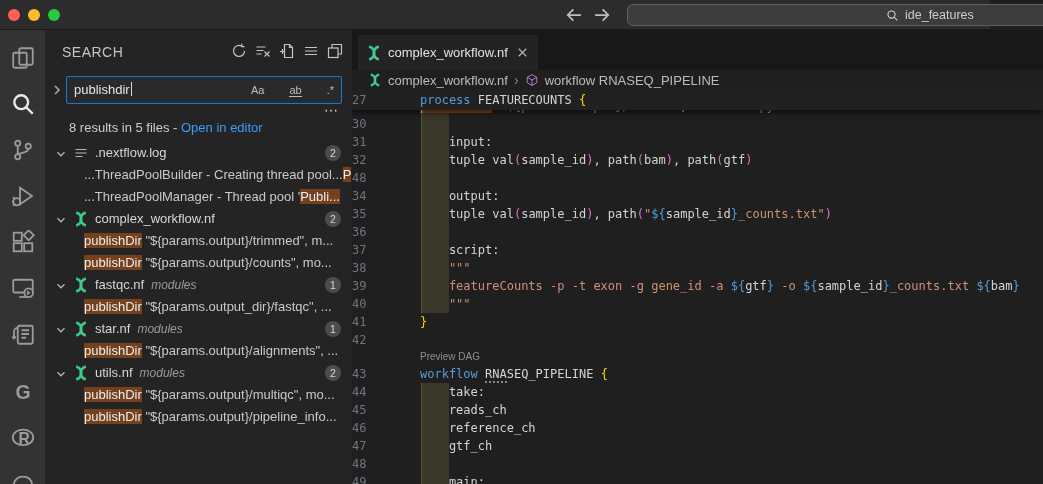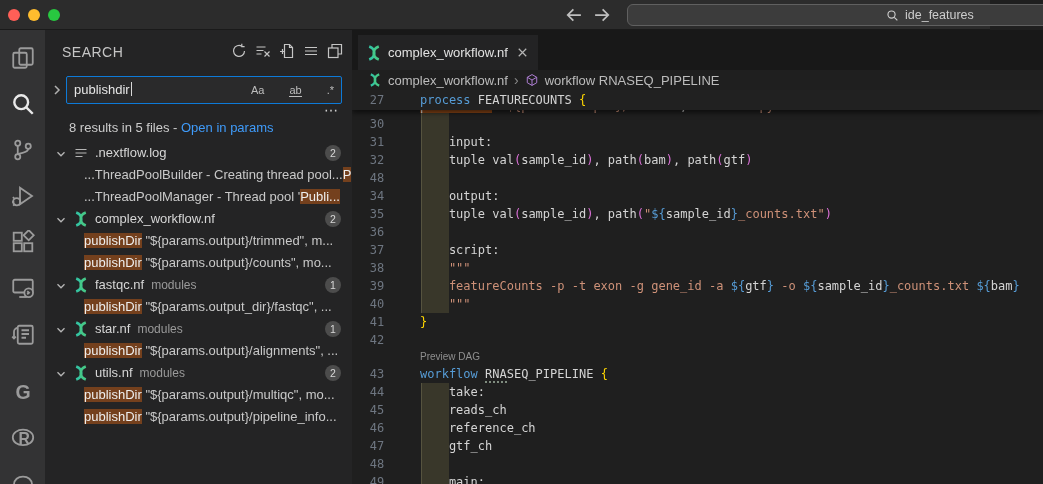--- a/index.html
+++ b/index.html
@@ -43,21 +43,21 @@
     font-size:11px;color:#bdbdbd;}
   .tg-word{border-bottom:1px solid #bdbdbd;}
   #sb-more{position:absolute;right:13px;top:72px;color:#cfcfcf;font-size:14px;letter-spacing:1px;}
   #sb-summary{position:absolute;left:24px;top:90px;font-size:13px;color:#cccccc;white-space:nowrap;}
   #open-link{color:#3f9bfa;text-decoration:none;}
   #results-tree{position:absolute;left:0;right:0;top:112px;}
   .t-row{position:relative;height:22px;line-height:22px;white-space:nowrap;overflow:hidden;font-size:13px;}
   .t-row .chev{position:absolute;left:9px;top:4px;width:14px;height:14px;color:#b5b5b5;}
   .t-row .ficon{position:absolute;left:28px;top:3px;width:16px;height:16px;color:#b5b5b5;}
   .t-row.file{padding-left:50px;color:#d6d6d6;}
-  .t-row .fdesc{margin-left:7px;font-size:12px;color:#9a9a9a;}
+  .t-row .fdesc{margin-left:7px;font-size:12px;color:#9a9a9a;font-style:italic;}
   .t-row .badge{position:absolute;right:11px;top:3px;min-width:16px;height:16px;border-radius:9px;
     background:#4c4c4c;color:#d8d8d8;font-size:10.5px;line-height:16px;text-align:center;padding:0 3px;}
   .t-row.match{padding-left:39px;color:#c9c9c9;}
   .mhl{background:#74401d;color:#eeeeee;}
 
   
   #editor{position:absolute;left:352px;top:30px;width:691px;height:454px;background:#1f1f1f;}
   #tabstrip{position:absolute;left:0;top:0;right:0;height:40px;background:#181818;}
   #tab{position:absolute;left:6px;top:5px;height:35px;width:180px;background:#232324;
     display:flex;align-items:center;padding:0 8px;gap:6px;}
@@ -65,21 +65,21 @@
   #tab-label{font-size:13px;color:#e2e2e2;flex:1;}
   #tab-close{width:15px;height:15px;color:#b5b5b5;}
   #breadcrumbs{position:absolute;left:0;top:40px;right:0;height:20px;display:flex;align-items:center;
     padding-left:16px;gap:6px;font-size:13px;color:#bcbcbc;}
   #breadcrumbs .nf{width:14px;height:14px;}
   #breadcrumbs .cube{width:14px;height:14px;}
   .bc-sep{color:#8a8a8a;font-size:14px;}
   #code{position:absolute;left:0;top:60px;right:0;bottom:0;overflow:hidden;}
   .code-row{position:relative;height:18px;line-height:18px;white-space:pre;
     font-family:"DejaVu Sans Mono",monospace;font-size:12px;}
-  .ln{position:absolute;left:0;top:0;width:50px;text-align:center;color:#6e7681;}
+  .ln{position:absolute;left:0;top:0;width:50px;text-align:left;color:#6e7681;}
   .ct{position:absolute;left:68px;top:0;}
   .band{position:absolute;left:69px;width:28px;top:0;height:100%;background:#39372a;
     box-shadow:inset 1px 0 0 #56533f;}
   .code-row.sticky{height:20px;line-height:20px;background:#212121;z-index:3;
     box-shadow:0 3px 5px rgba(0,0,0,.55);}
   .code-row.sliver{height:5px;}
   .code-row.sliver .ct{top:-13px;}
   .lens-row{height:16px;line-height:16px;padding-left:68px;color:#8f8f8f;font-size:10px;}
   .tk-kw{color:#569cd6;}
   .tk-id{color:#d4d4d4;}
@@ -233,21 +233,21 @@
     </span>
     <div id="search-box">
       <span id="search-text"><span>publishdir</span><span id="search-cursor"></span></span>
       <span id="search-toggles">
         <span>Aa</span>
         <span class="tg-word">ab</span>
         <span>.*</span>
       </span>
     </div>
     <div id="sb-more">⋯</div>
-    <div id="sb-summary"><span>8 results in 5 files - </span><a href="#" id="open-link">Open in params</a></div>
+    <div id="sb-summary"><span>8 results in 5 files - </span><a href="#" id="open-link">Open in editor</a></div>
     <div id="results-tree">
         <div class="t-row file"><span class="chev"><svg viewBox="0 0 16 16" fill="none" stroke="currentColor" stroke-width="1.5">
               <path d="M4 6l4 4 4-4"></path>
             </svg></span><span class="ficon"><svg viewBox="0 0 16 16" fill="none" stroke="currentColor" stroke-width="1.2">
               <path d="M2.5 4.5h11M2.5 8h11M2.5 11.5h7"></path>
             </svg></span><span>.nextflow.log</span><span class="badge">2</span></div>
         <div class="t-row match"><span>...ThreadPoolBuilder - Creating thread pool...</span><span class="mhl">P</span></div>
         <div class="t-row match"><span>...ThreadPoolManager - Thread pool '</span><span class="mhl">Publi...</span></div>
         <div class="t-row file"><span class="chev"><svg viewBox="0 0 16 16" fill="none" stroke="currentColor" stroke-width="1.5">
               <path d="M4 6l4 4 4-4"></path>

